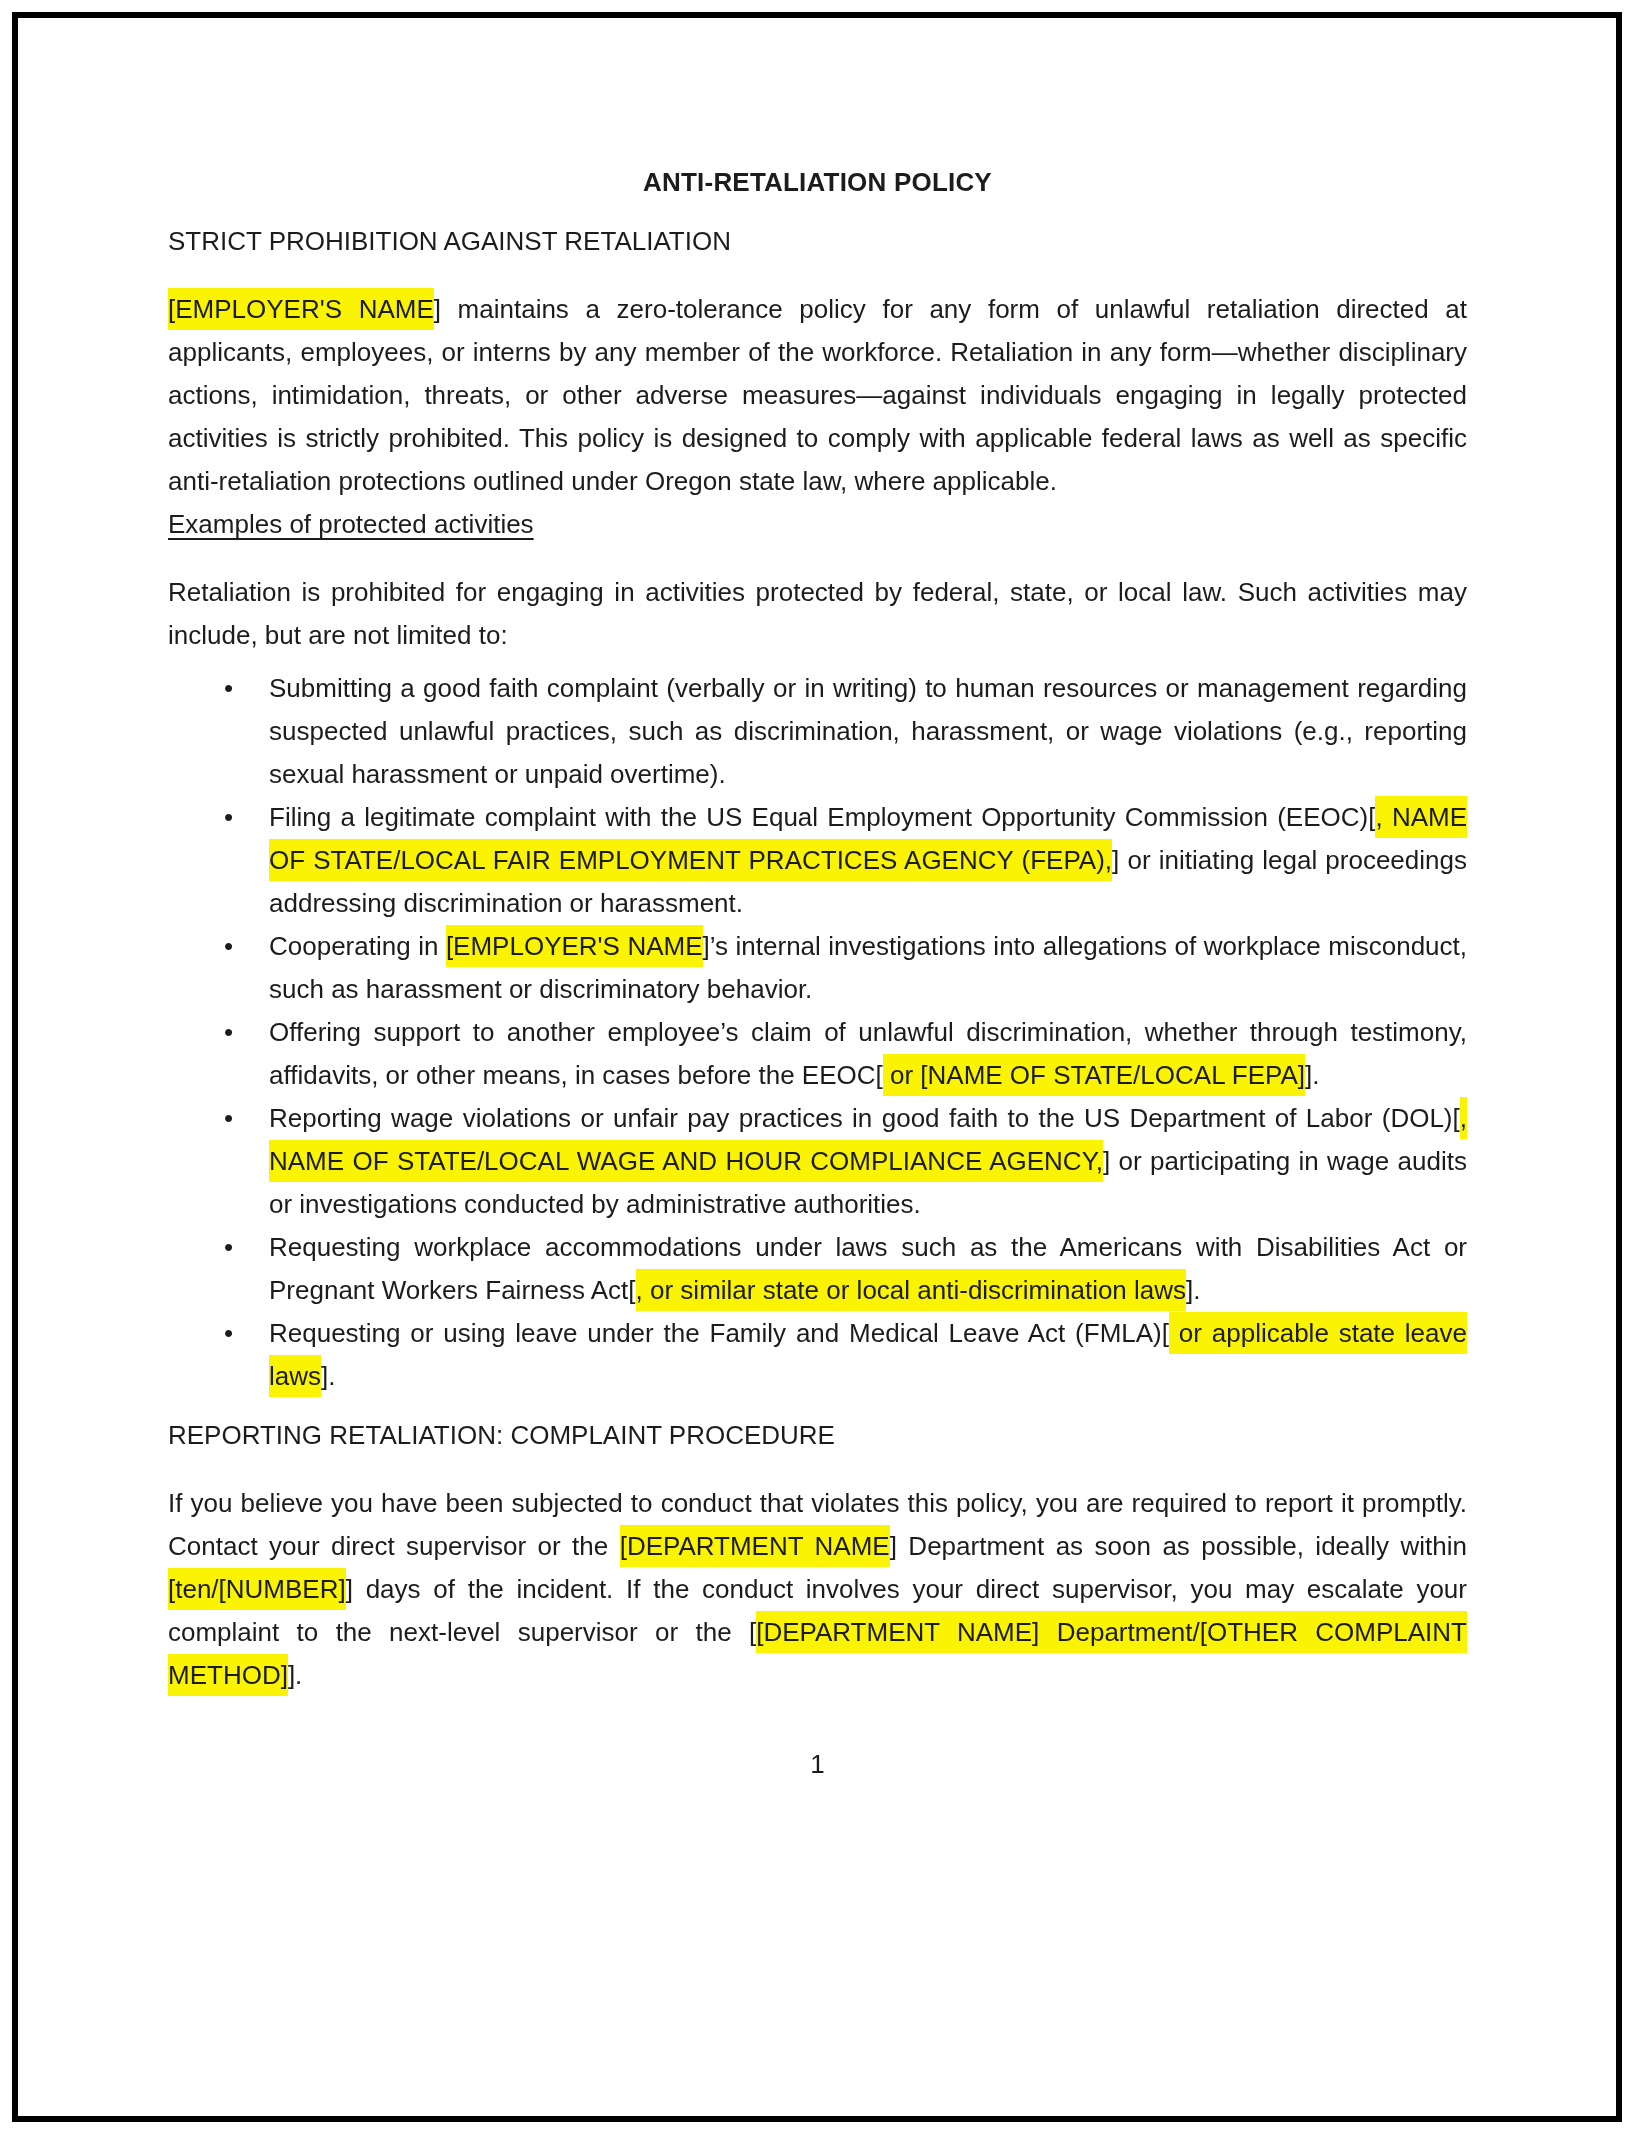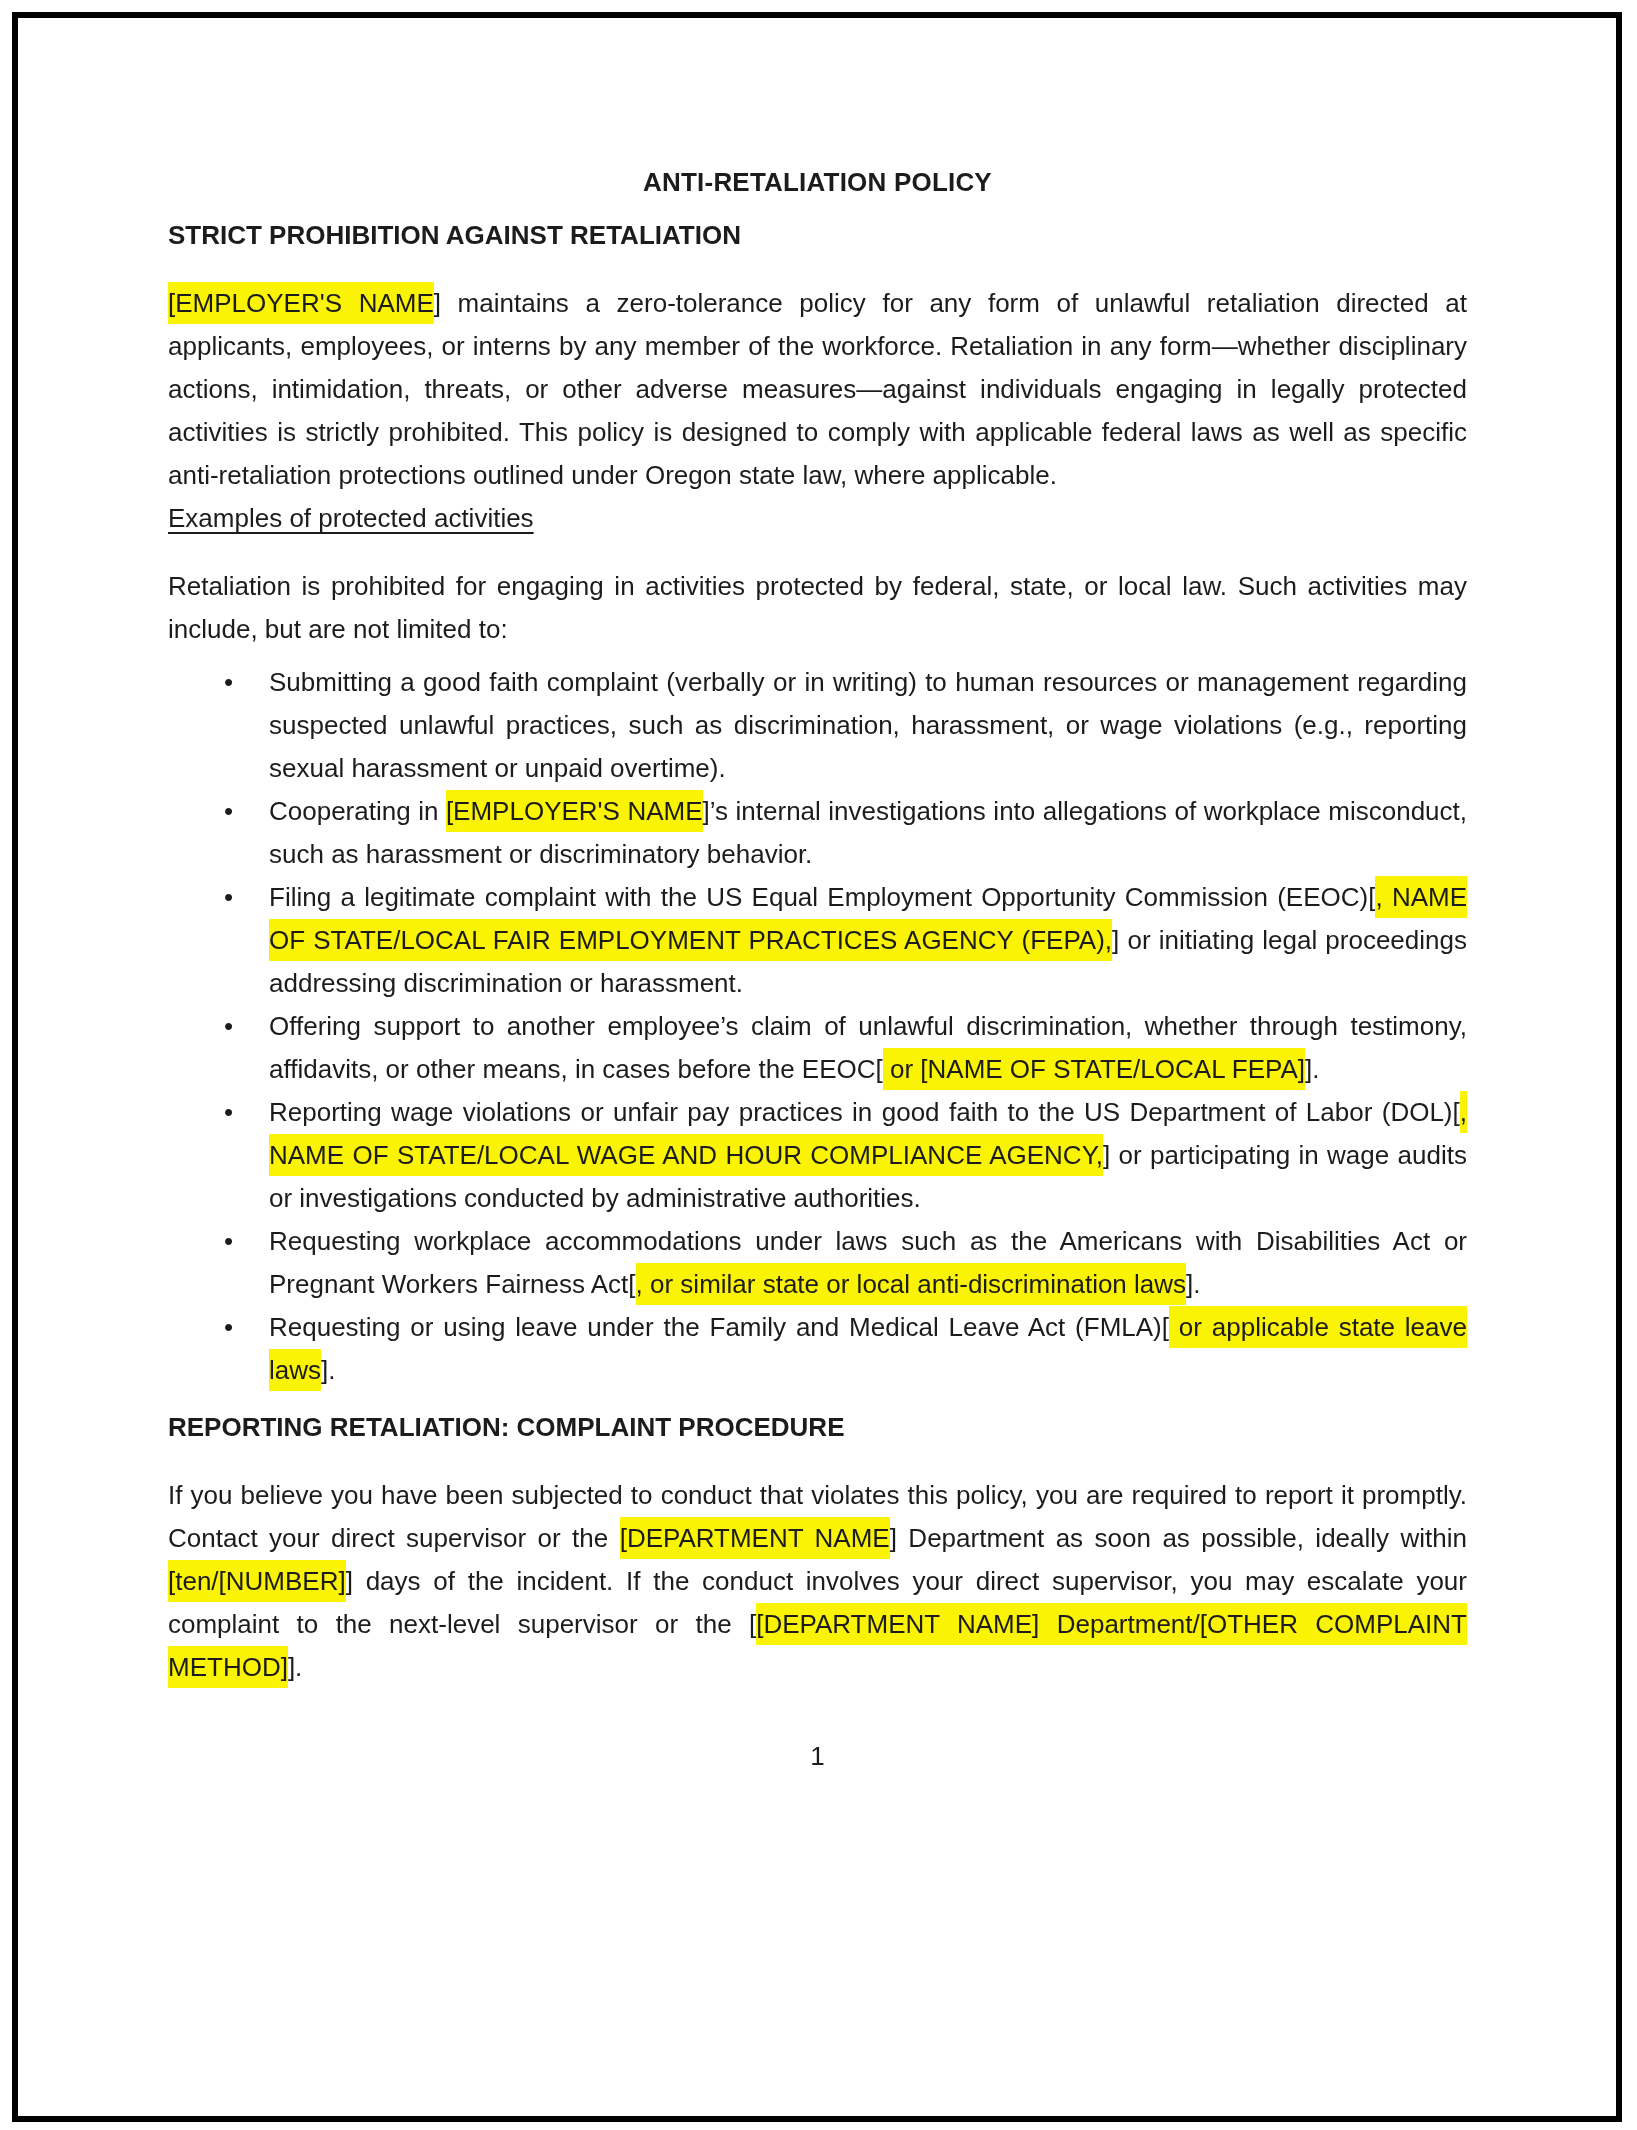--- a/index.html
+++ b/index.html
@@ -33,22 +33,22 @@
     padding-top: 161px;
     font-size: 26px;
     line-height: 43px;
   }
   .doc-title {
     font-weight: bold;
     text-align: center;
     letter-spacing: 0.2px;
   }
   .heading {
-    font-weight: bold;
-    margin-top: 10px;
+    font-weight: normal;
+    margin-top: 16px;
   }
   .subheading {
     text-decoration: underline;
     text-decoration-thickness: 2px;
     text-underline-offset: 5px;
   }
   p.para {
     margin: 25px 0 0 0;
     text-align: justify;
   }
@@ -90,22 +90,22 @@
     <div class="heading">STRICT PROHIBITION AGAINST RETALIATION</div>
 
     <p class="para"><span class="hl">[EMPLOYER'S NAME</span><span>] maintains a zero-tolerance policy for any form of unlawful retaliation directed at applicants, employees, or interns by any member of the workforce. Retaliation in any form—whether disciplinary actions, intimidation, threats, or other adverse measures—against individuals engaging in legally protected activities is strictly prohibited. This policy is designed to comply with applicable federal laws as well as specific anti-retaliation protections outlined under Oregon state law, where applicable.</span></p>
 
     <div class="subheading">Examples of protected activities</div>
 
     <p class="para"><span>Retaliation is prohibited for engaging in activities protected by federal, state, or local law. Such activities may include, but are not limited to:</span></p>
 
     <ul class="bullets">
       <li><span>Submitting a good faith complaint (verbally or in writing) to human resources or management regarding suspected unlawful practices, such as discrimination, harassment, or wage violations (e.g., reporting sexual harassment or unpaid overtime).</span></li>
+      <li><span>Filing a legitimate complaint with the US Equal Employment Opportunity Commission (EEOC)[</span><span class="hl">, NAME OF STATE/LOCAL FAIR EMPLOYMENT PRACTICES AGENCY (FEPA),</span><span>] or initiating legal proceedings addressing discrimination or harassment.</span></li>
       <li><span>Cooperating in </span><span class="hl">[EMPLOYER'S NAME</span><span>]’s internal investigations into allegations of workplace misconduct, such as harassment or discriminatory behavior.</span></li>
-      <li><span>Filing a legitimate complaint with the US Equal Employment Opportunity Commission (EEOC)[</span><span class="hl">, NAME OF STATE/LOCAL FAIR EMPLOYMENT PRACTICES AGENCY (FEPA),</span><span>] or initiating legal proceedings addressing discrimination or harassment.</span></li>
       <li><span>Offering support to another employee’s claim of unlawful discrimination, whether through testimony, affidavits, or other means, in cases before the EEOC[</span><span class="hl"> or [NAME OF STATE/LOCAL FEPA]</span><span>].</span></li>
       <li><span>Reporting wage violations or unfair pay practices in good faith to the US Department of Labor (DOL)[</span><span class="hl">, NAME OF STATE/LOCAL WAGE AND HOUR COMPLIANCE AGENCY,</span><span>] or participating in wage audits or investigations conducted by administrative authorities.</span></li>
       <li><span>Requesting workplace accommodations under laws such as the Americans with Disabilities Act or Pregnant Workers Fairness Act[</span><span class="hl">, or similar state or local anti-discrimination laws</span><span>].</span></li>
       <li><span>Requesting or using leave under the Family and Medical Leave Act (FMLA)[</span><span class="hl"> or applicable state leave laws</span><span>].</span></li>
     </ul>
 
 
     <div class="heading">REPORTING RETALIATION: COMPLAINT PROCEDURE</div>
 
     <p class="para"><span>If you believe you have been subjected to conduct that violates this policy, you are required to report it promptly. Contact your direct supervisor or the </span><span class="hl">[DEPARTMENT NAME</span><span>] Department as soon as possible, ideally within </span><span class="hl">[ten/[NUMBER]</span><span>] days of the incident. If the conduct involves your direct supervisor, you may escalate your complaint to the next-level supervisor or the [</span><span class="hl">[DEPARTMENT NAME] Department/[OTHER COMPLAINT METHOD]</span><span>].</span></p>

